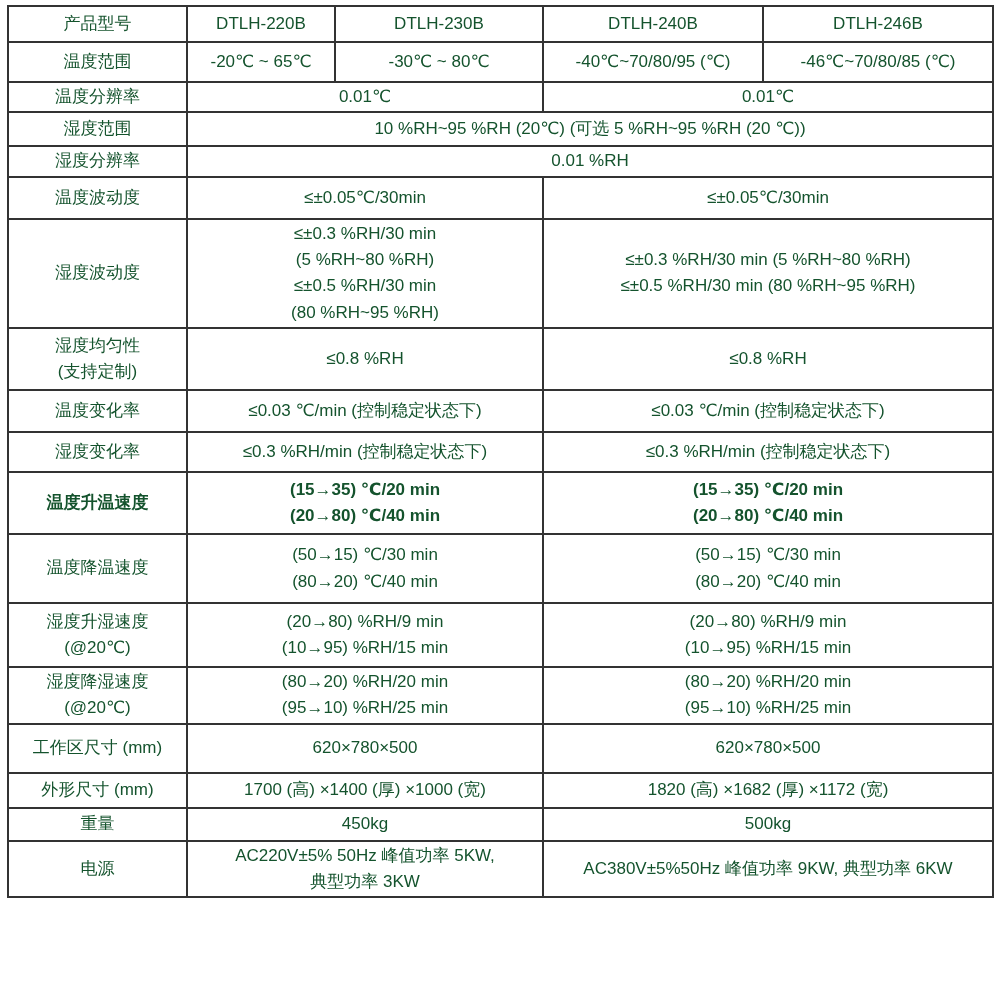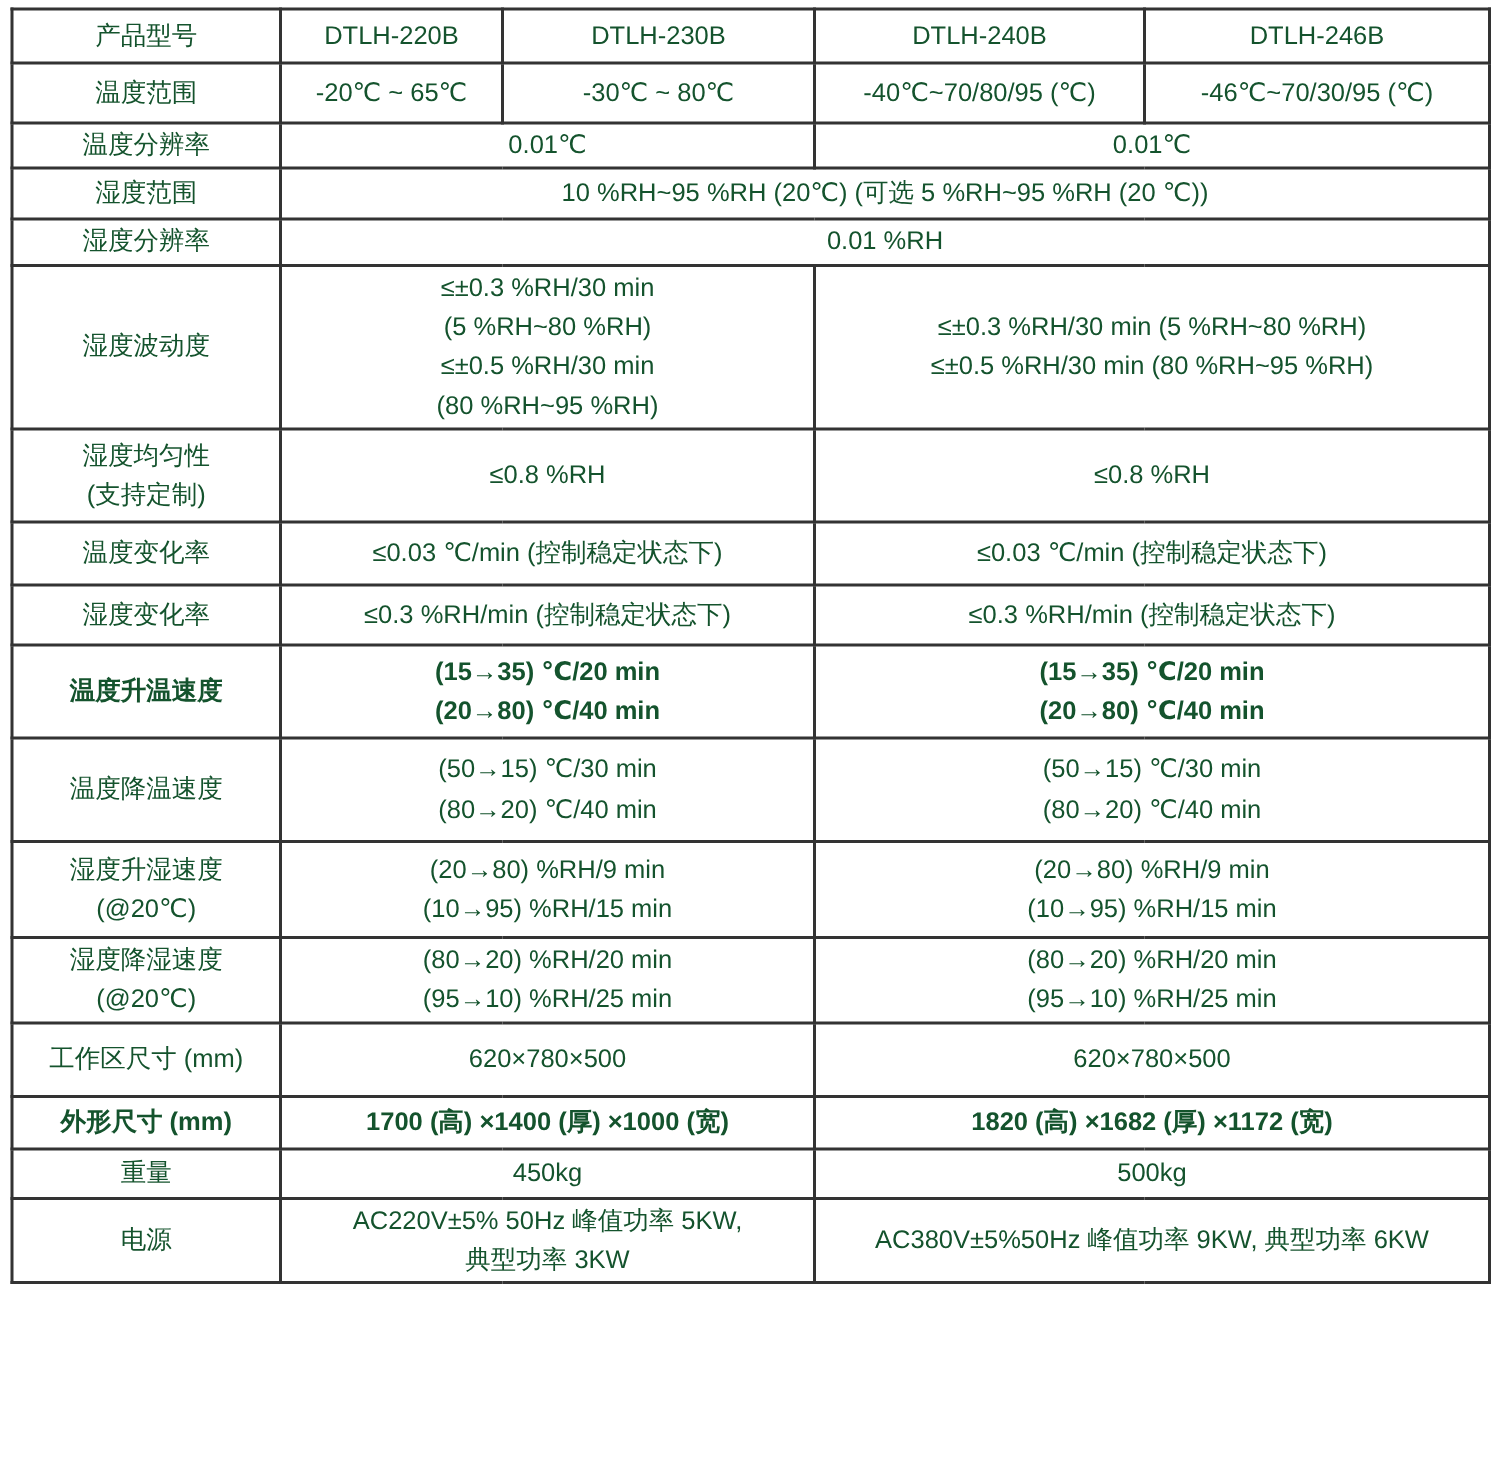--- a/index.html
+++ b/index.html
@@ -42,21 +42,21 @@
   tr.r7  { height: 62px; }
   tr.r8  { height: 106px; }
   tr.r9  { height: 62px; padding-left: 12px; }
   tr.r10 { height: 42px; }
   tr.r11 { height: 40px; }
   tr.r12 { height: 62px; font-weight: bold; }
   tr.r13 { height: 69px; }
   tr.r14 { height: 64px; }
   tr.r15 { height: 53px; margin-top: 15px; }
   tr.r16 { height: 49px; padding-left: 16px; }
-  tr.r17 { height: 35px; font-weight: bold; }
+  tr.r17 { height: 35px; }
   tr.r18 { height: 33px; }
   tr.r19 { height: 53px; }
 </style>
 </head>
 <body>
 
 <div class="page">
   <table class="spec">
     <colgroup>
       <col style="width:179px">
@@ -73,39 +73,44 @@
       <td>DTLH-230B</td>
       <td>DTLH-240B</td>
       <td>DTLH-246B</td>
     </tr>
 
     <tr class="r2">
       <td class="lbl">温度范围</td>
       <td>-20℃ ~ 65℃</td>
       <td>-30℃ ~ 80℃</td>
       <td>-40℃~70/80/95 (℃)</td>
-      <td>-46℃~70/30/95 (℃)</td>
+      <td>-46℃~70/80/85 (℃)</td>
     </tr>
 
     <tr class="r3">
       <td class="lbl">温度分辨率</td>
       <td colspan="2">0.01℃</td>
       <td colspan="2">0.01℃</td>
     </tr>
 
     <tr class="r4">
       <td class="lbl">湿度范围</td>
       <td colspan="4">10 %RH~95 %RH (20℃) (可选 5 %RH~95 %RH (20 ℃))</td>
     </tr>
 
     <tr class="r5">
       <td class="lbl">湿度分辨率</td>
       <td colspan="4">0.01 %RH</td>
     </tr>
 
+    <tr class="r6">
+      <td class="lbl">温度波动度</td>
+      <td colspan="2">≤±0.05℃/30min</td>
+      <td colspan="2">≤±0.05℃/30min</td>
+    </tr>
 
 
     <tr class="r8">
       <td class="lbl">湿度波动度</td>
       <td colspan="2">≤±0.3 %RH/30 min
 (5 %RH~80 %RH)
 ≤±0.5 %RH/30 min
 (80 %RH~95 %RH)</td>
       <td colspan="2">≤±0.3 %RH/30 min (5 %RH~80 %RH)
 ≤±0.5 %RH/30 min (80 %RH~95 %RH)</td>

